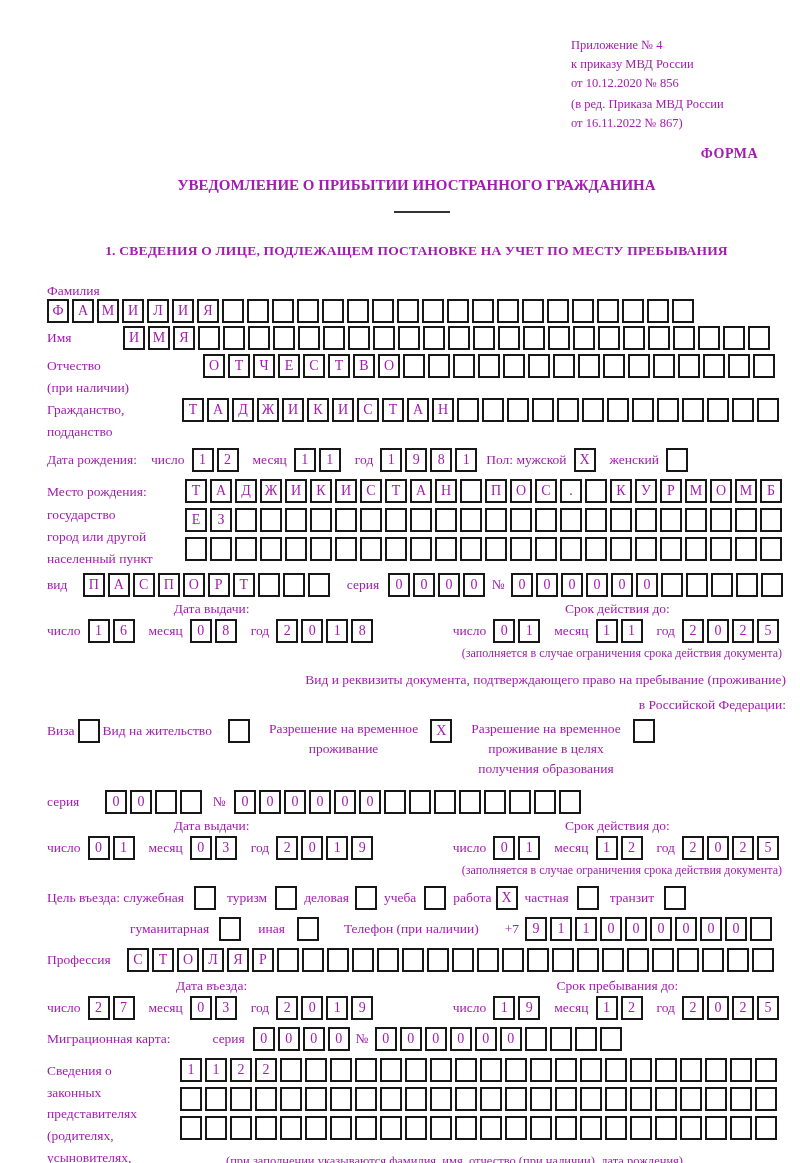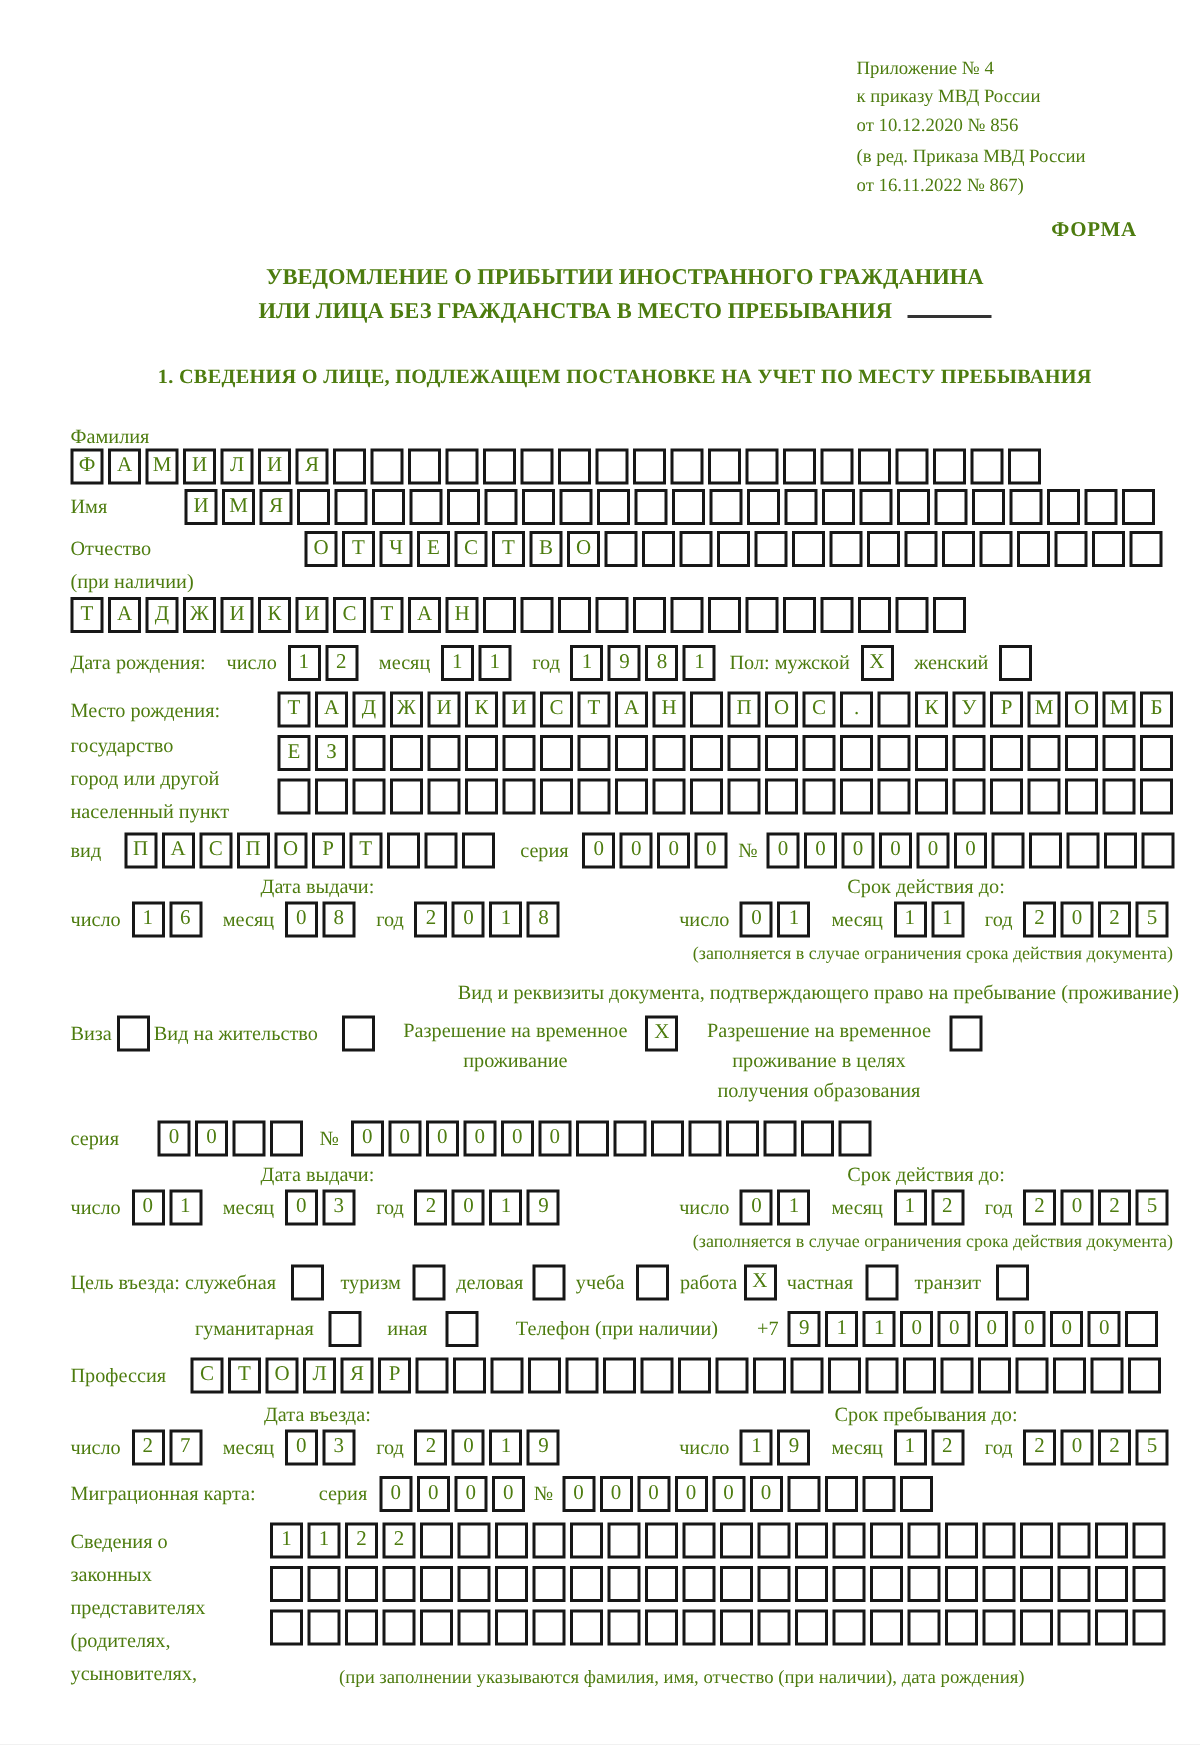--- a/index.html
+++ b/index.html
@@ -1,19 +1,19 @@
 <!DOCTYPE html>
 <html><head>
 <meta charset="utf-8">
 <style>
   * { margin:0; padding:0; box-sizing:border-box; }
   html,body { background:#e8e8e8; }
   .page {
     width:800px; height:1163px; margin:0 auto; background:#ffffff;
-    font-family:"Liberation Serif","DejaVu Serif",serif; color:#4d7c0f;
+    font-family:"Liberation Serif","DejaVu Serif",serif; color:#a21caf;
     padding:36px 14px 0 47px; overflow:hidden; position:relative;
   }
   
   .annex-block { width:190px; margin-left:auto; margin-right:25px; font-size:12.5px; line-height:1.5; }
   .annex-edit { margin-top:3px; }
   .form-label { text-align:right; margin-right:28px; margin-top:13px; font-weight:bold; font-size:14px; letter-spacing:.5px; }
   
   .title { text-align:center; font-weight:bold; font-size:15px; line-height:1.55; margin-top:12px; }
   .title-underline { display:inline-block; width:56px; border-bottom:2px solid #333; margin-left:10px; vertical-align:baseline; }
   .section-heading { text-align:center; font-weight:bold; font-size:13.5px; margin-top:23px; letter-spacing:.2px; }
@@ -50,21 +50,21 @@
     <div class="annex-edit">
       <div>(в ред. Приказа МВД России</div>
       <div>от 16.11.2022 № 867)</div>
     </div>
   </div>
 
   <div class="form-label">ФОРМА</div>
 
   <div class="title">
     <div>УВЕДОМЛЕНИЕ О ПРИБЫТИИ ИНОСТРАННОГО ГРАЖДАНИНА</div>
-    <div><span>ИЛИ ЛИЦА БЕЗ ГРАЖДАНСТВА В МЕСТО ПРЕБЫВАНИЯ</span><span class="title-underline"></span></div>
+    <div><span class="title-underline"></span></div>
   </div>
 
   <div class="section-heading">1. СВЕДЕНИЯ О ЛИЦЕ, ПОДЛЕЖАЩЕМ ПОСТАНОВКЕ НА УЧЕТ ПО МЕСТУ ПРЕБЫВАНИЯ</div>
 
   <div class="frow" style="margin-top:20px;flex-direction:column;">
     <span class="flabel" style="width:76px;">Фамилия</span>
     <span class="cells">
         <span class="cell">Ф</span>
         <span class="cell">А</span>
         <span class="cell">М</span>
@@ -152,20 +152,24 @@
         <span class="cell"></span>
         <span class="cell"></span>
         <span class="cell"></span>
         <span class="cell"></span>
         <span class="cell"></span>
         <span class="cell"></span>
       </span>
   </div>
 
   <div class="frow" style="margin-top:2px;">
+    <span class="flabel" style="width:135px;">
+      <span>Гражданство,</span>
+      <span class="l2">подданство</span>
+    </span>
     <span class="cells">
         <span class="cell">Т</span>
         <span class="cell">А</span>
         <span class="cell">Д</span>
         <span class="cell">Ж</span>
         <span class="cell">И</span>
         <span class="cell">К</span>
         <span class="cell">И</span>
         <span class="cell">С</span>
         <span class="cell">Т</span>
@@ -386,20 +390,21 @@
             <span class="cell">2</span>
             <span class="cell">5</span>
           </span>
       </div>
       <div class="date-note">(заполняется в случае ограничения срока действия документа)</div>
     </div>
   </div>
 
   <div style="margin-top:7px; font-size:13.5px; line-height:1.8;text-align:right;">
     <div>Вид и реквизиты документа, подтверждающего право на пребывание (проживание)</div>
+    <div>в Российской Федерации:</div>
   </div>
 
   <div class="frow" style="margin-top:2px;">
     <span class="opt-label">Виза</span>
     <span class="cells" style="margin-left:3px;">
         <span class="cell"></span>
       </span>
     <span class="opt-label" style="margin-left:0;">Вид на жительство</span>
     <span class="cells" style="margin-left:16px;">
         <span class="cell"></span>

